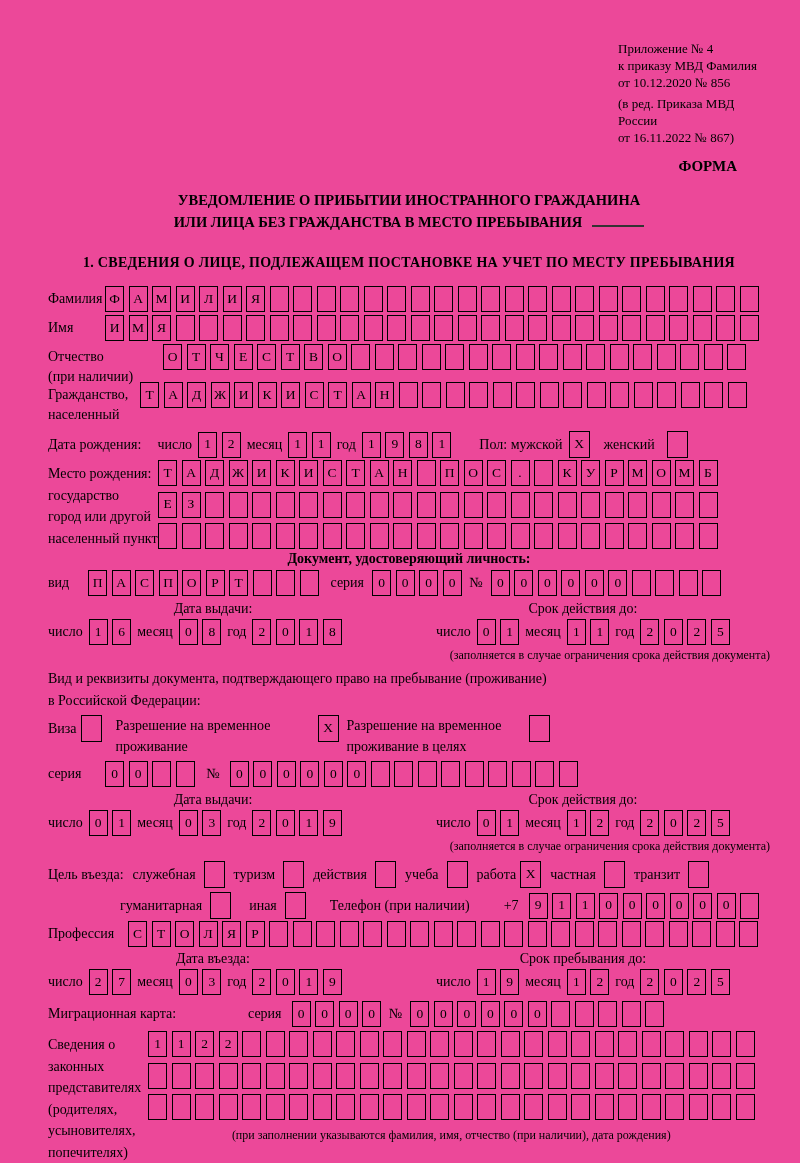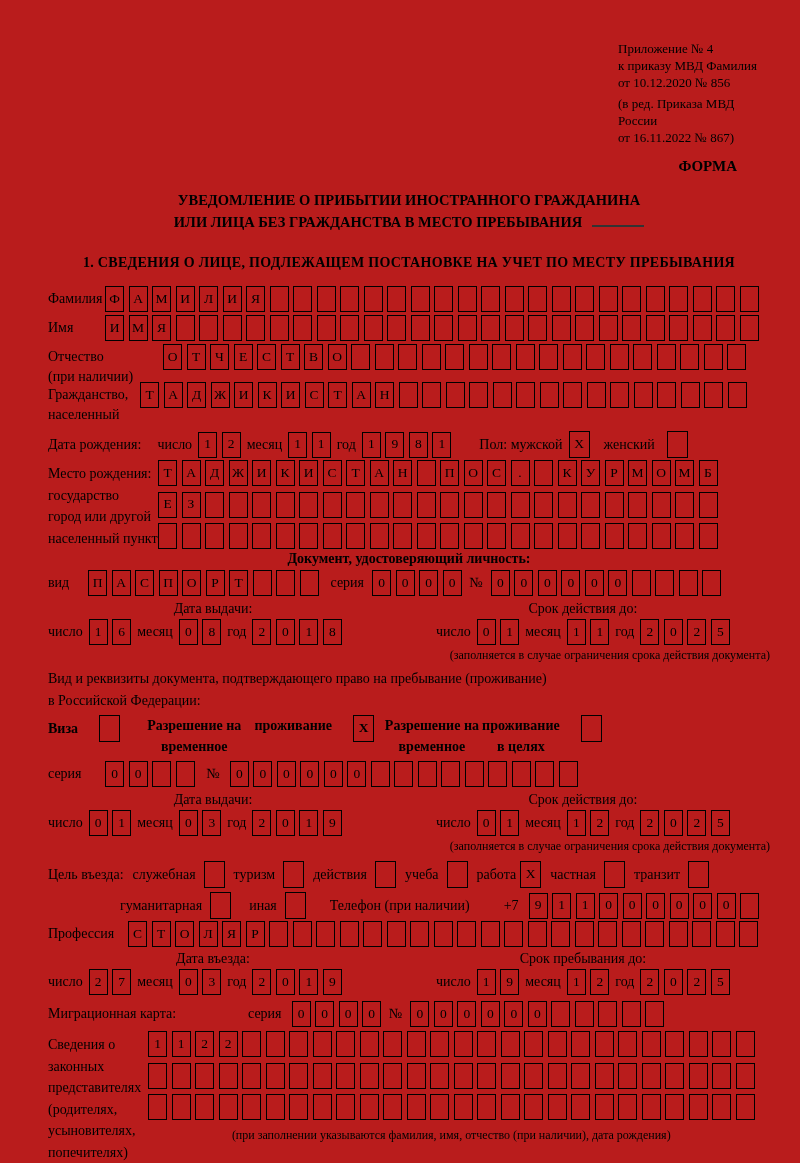--- a/index.html
+++ b/index.html
@@ -1,17 +1,17 @@
 <!DOCTYPE html>
 <html><head>
 <meta charset="utf-8">
 <style>
   html,body{margin:0;padding:0;background:#fff;}
   .page{position:relative;width:800px;height:1163px;box-sizing:border-box;
-        padding:40px 30px 10px 48px;background:#b91c1c;color:#000;
+        padding:40px 30px 10px 48px;background:#ec4899;color:#000;
         font-family:"Liberation Serif","DejaVu Serif",serif;font-size:14px;}
   
   .hdr{margin-left:570px;font-size:13px;line-height:17px;}
   .hdr .ed0{margin-top:4px;}
   .forma{text-align:right;padding-right:33px;margin-top:12px;font-weight:bold;font-size:15px;}
   .title{text-align:center;font-weight:bold;font-size:14.5px;line-height:22px;margin-top:14px;}
   .blank{display:inline-block;width:52px;border-bottom:2px solid #333;margin-left:10px;}
   .sec1{margin-top:22px;font-weight:bold;font-size:14px;letter-spacing:.3px;text-align:center;white-space:nowrap;}
   
   .boxrun{display:flex;gap:4.5px;}
@@ -30,22 +30,22 @@
   .mtm5{margin-top:-5px;}
   .runs{display:flex;flex-direction:column;gap:5.5px;}
   .dg{display:flex;align-items:center;gap:6px;}
   .dates{display:flex;align-items:flex-start;}
   .dcl{width:330px;}
   .dcr{margin-left:58px;}
   .dcap{text-align:center;margin-bottom:2px;}
   .note{text-align:right;font-size:12px;margin-top:3px;}
   .res{line-height:22px;}
   .visa{display:flex;align-items:flex-start;margin-top:3px;}
-  .optcol{display:flex;flex-direction:row;text-align:center;line-height:21px;}
-  .opt{display:flex;align-items:flex-start;gap:21px;font-weight:bold;}
+  .optcol{display:flex;flex-direction:column;line-height:21px;}
+  .opt{display:flex;align-items:flex-start;gap:4px;}
   .gap8{display:flex;align-items:center;gap:8px;}
   .purp{display:flex;align-items:center;gap:9px;margin-top:7px;flex-wrap:nowrap;}
   .purp2{display:flex;align-items:center;gap:10px;margin-top:4px;margin-left:72px;}
   .repnote{font-size:12px;text-align:center;margin-top:8px;}
 </style>
 </head>
 <body>
 
 <div class="page">
 

